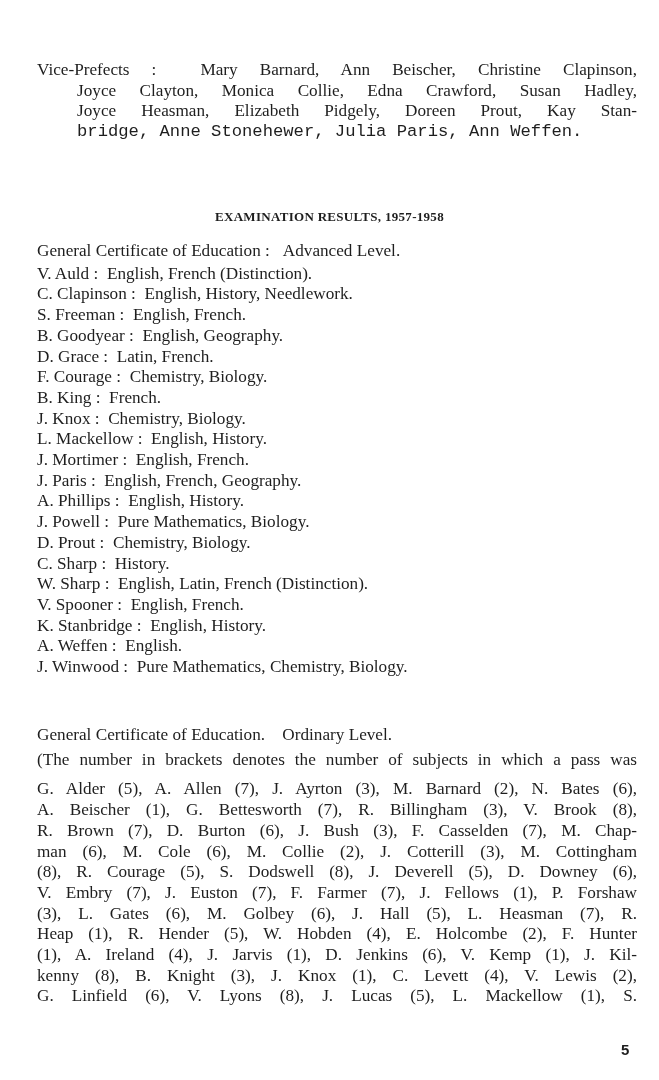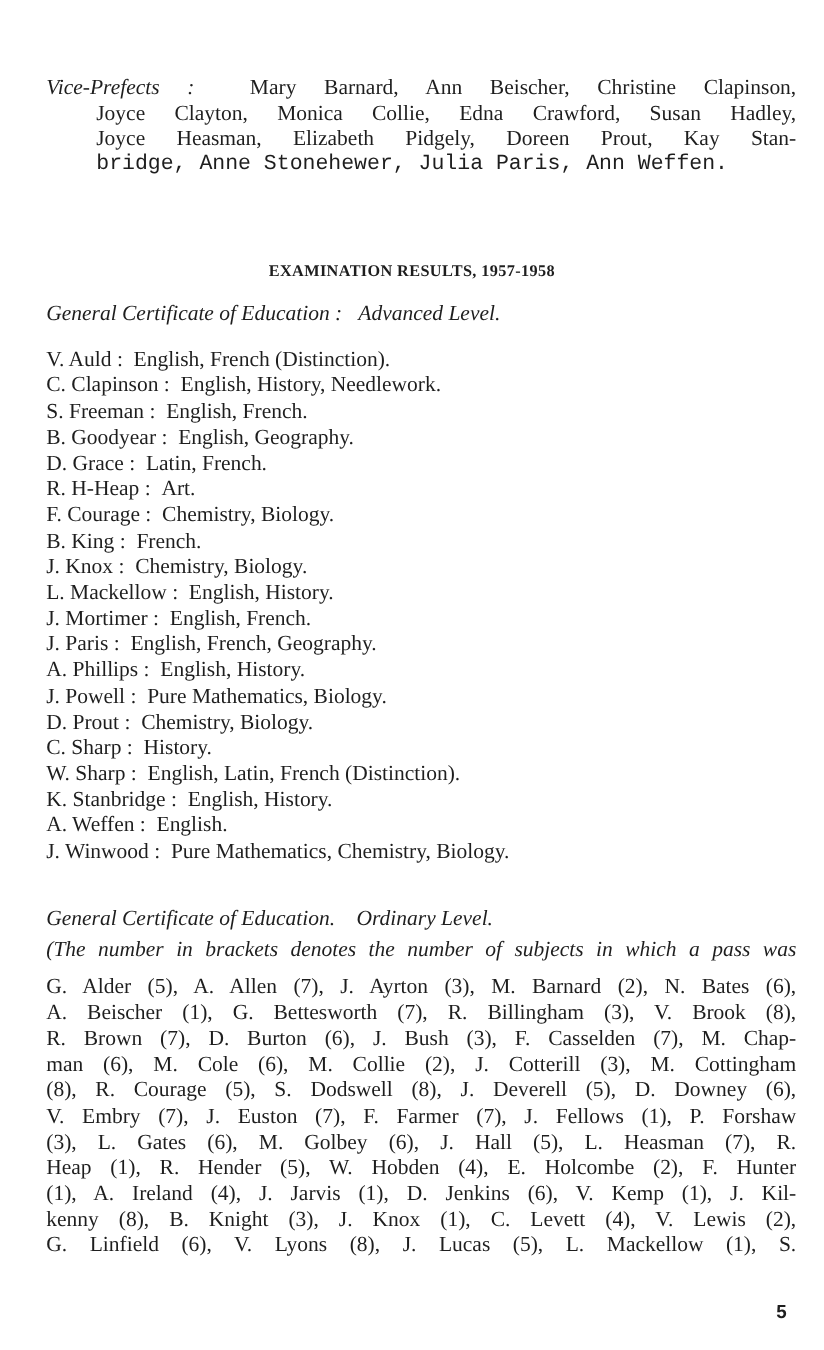--- a/index.html
+++ b/index.html
@@ -20,21 +20,21 @@
     .page {
       position: absolute;
       left: 0; top: 0;
       width: 659px; height: 1080px;
     }
     .block {
       position: absolute;
       left: 37px;
       width: 600px;
     }
-    .it { font-style: italic; }
+    .it { }
     .heading {
       position: absolute;
       left: 0;
       width: 659px;
       text-align: center;
       font-weight: bold;
       font-size: 13px;
       letter-spacing: 0.3px;
     }
     .line { white-space: nowrap; }
@@ -66,38 +66,38 @@
     <span class="jl"><span class="it">Vice-Prefects :</span>&nbsp;&nbsp;<span>Mary Barnard, Ann Beischer, Christine Clapinson,</span></span>
     <span class="jl" style="padding-left:40px;">Joyce Clayton, Monica Collie, Edna Crawford, Susan Hadley,</span>
     <span class="jl" style="padding-left:40px;">Joyce Heasman, Elizabeth Pidgely, Doreen Prout, Kay Stan-</span>
     <span class="jl-last" style="padding-left:40px;font-family:Liberation Mono, monospace;">bridge, Anne Stonehewer, Julia Paris, Ann Weffen.</span>
   </div>
 
   <div class="heading" style="top:207px;">EXAMINATION RESULTS, 1957-1958</div>
 
   <div class="block" style="top:241px;">
     <div class="line it"><span>General Certificate of Education :</span>&nbsp;&nbsp;&nbsp;<span>Advanced Level.</span></div>
-    <div style="margin-top:16px;">
+    <div style="margin-top:2px;">
       <div class="line"><span>V. Auld :</span>&nbsp;&nbsp;<span>English, French (Distinction).</span></div>
       <div class="line"><span>C. Clapinson :</span>&nbsp;&nbsp;<span>English, History, Needlework.</span></div>
       <div class="line"><span>S. Freeman :</span>&nbsp;&nbsp;<span>English, French.</span></div>
       <div class="line"><span>B. Goodyear :</span>&nbsp;&nbsp;<span>English, Geography.</span></div>
       <div class="line"><span>D. Grace :</span>&nbsp;&nbsp;<span>Latin, French.</span></div>
-      <div class="line"><span>R. H-Heap :</span>&nbsp;&nbsp;<span>Art.</span></div>
       <div class="line"><span>F. Courage :</span>&nbsp;&nbsp;<span>Chemistry, Biology.</span></div>
       <div class="line"><span>B. King :</span>&nbsp;&nbsp;<span>French.</span></div>
       <div class="line"><span>J. Knox :</span>&nbsp;&nbsp;<span>Chemistry, Biology.</span></div>
       <div class="line"><span>L. Mackellow :</span>&nbsp;&nbsp;<span>English, History.</span></div>
       <div class="line"><span>J. Mortimer :</span>&nbsp;&nbsp;<span>English, French.</span></div>
       <div class="line"><span>J. Paris :</span>&nbsp;&nbsp;<span>English, French, Geography.</span></div>
       <div class="line"><span>A. Phillips :</span>&nbsp;&nbsp;<span>English, History.</span></div>
       <div class="line"><span>J. Powell :</span>&nbsp;&nbsp;<span>Pure Mathematics, Biology.</span></div>
       <div class="line"><span>D. Prout :</span>&nbsp;&nbsp;<span>Chemistry, Biology.</span></div>
       <div class="line"><span>C. Sharp :</span>&nbsp;&nbsp;<span>History.</span></div>
       <div class="line"><span>W. Sharp :</span>&nbsp;&nbsp;<span>English, Latin, French (Distinction).</span></div>
+      <div class="line"><span>V. Spooner :</span>&nbsp;&nbsp;<span>English, French.</span></div>
       <div class="line"><span>K. Stanbridge :</span>&nbsp;&nbsp;<span>English, History.</span></div>
       <div class="line"><span>A. Weffen :</span>&nbsp;&nbsp;<span>English.</span></div>
       <div class="line"><span>J. Winwood :</span>&nbsp;&nbsp;<span>Pure Mathematics, Chemistry, Biology.</span></div>
     </div>
   </div>
 
   <div class="block" style="top:725px;">
     <div class="line it"><span>General Certificate of Education.</span>&nbsp;&nbsp;&nbsp;&nbsp;<span>Ordinary Level.</span></div>
     <div class="it" style="margin-top:4px;">
       <span class="jl">(The number in brackets denotes the number of subjects in which a pass was</span>

